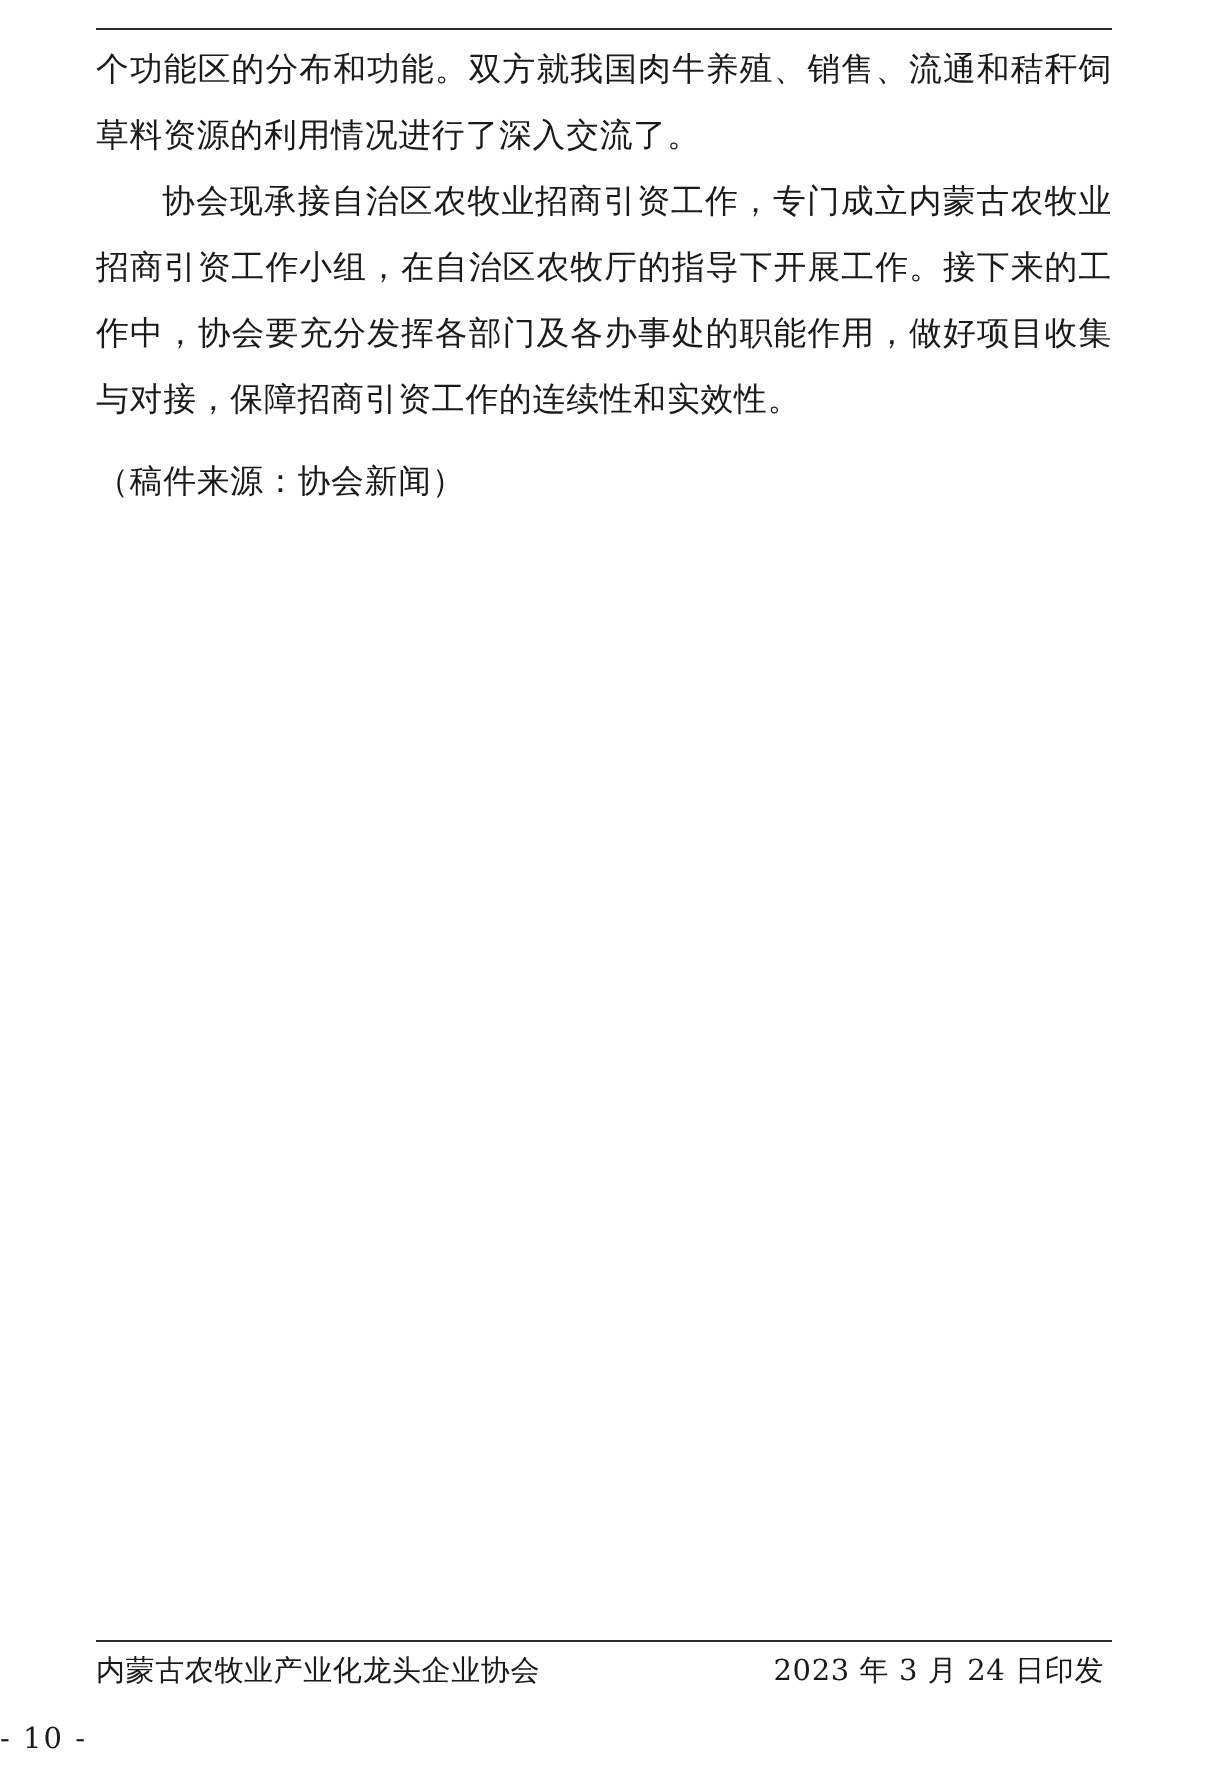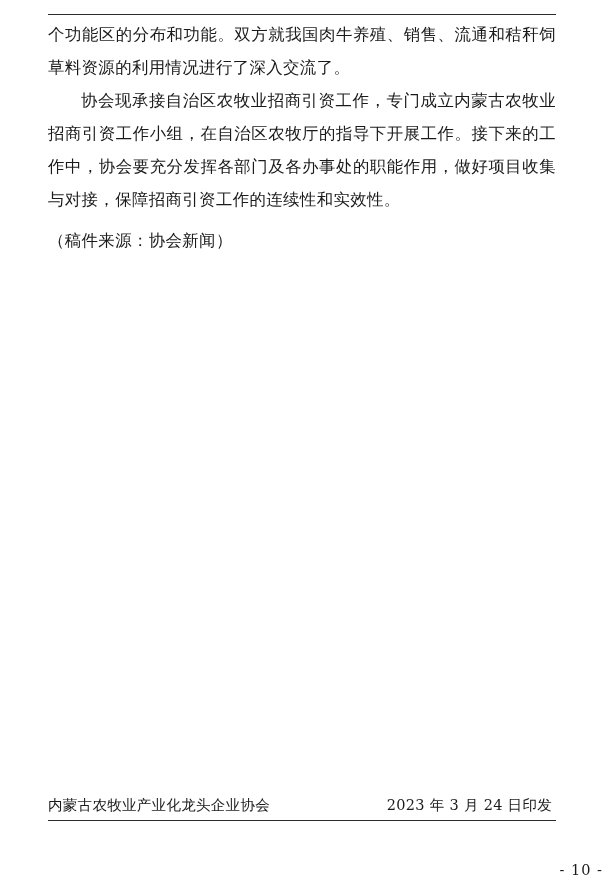--- a/index.html
+++ b/index.html
@@ -56,37 +56,37 @@
     font-size: 16.4px;
     line-height: 33px;
     letter-spacing: 0.4px;
     padding-right: 22px;
     margin-top: 8px;
   }
 
   .footer {
     position: absolute;
     left: 48px;
-    top: 796px;
+    top: 826px;
     width: 508px;
     display: flex;
     justify-content: space-between;
     align-items: flex-end;
     font-size: 14.5px;
     letter-spacing: 0.3px;
   }
   .footer-left { white-space: nowrap; }
   .footer-right { white-space: nowrap; padding-right: 4px; }
 
   .page-number {
     position: absolute;
     left: 0;
     top: 862px;
     width: 603px;
-    text-align: right;
+    text-align: left;
     font-size: 14.5px;
     letter-spacing: 1px;
   }
 </style>
 </head>
 <body>
 
 <div class="page">
 
   <div class="rule rule-top"></div>

